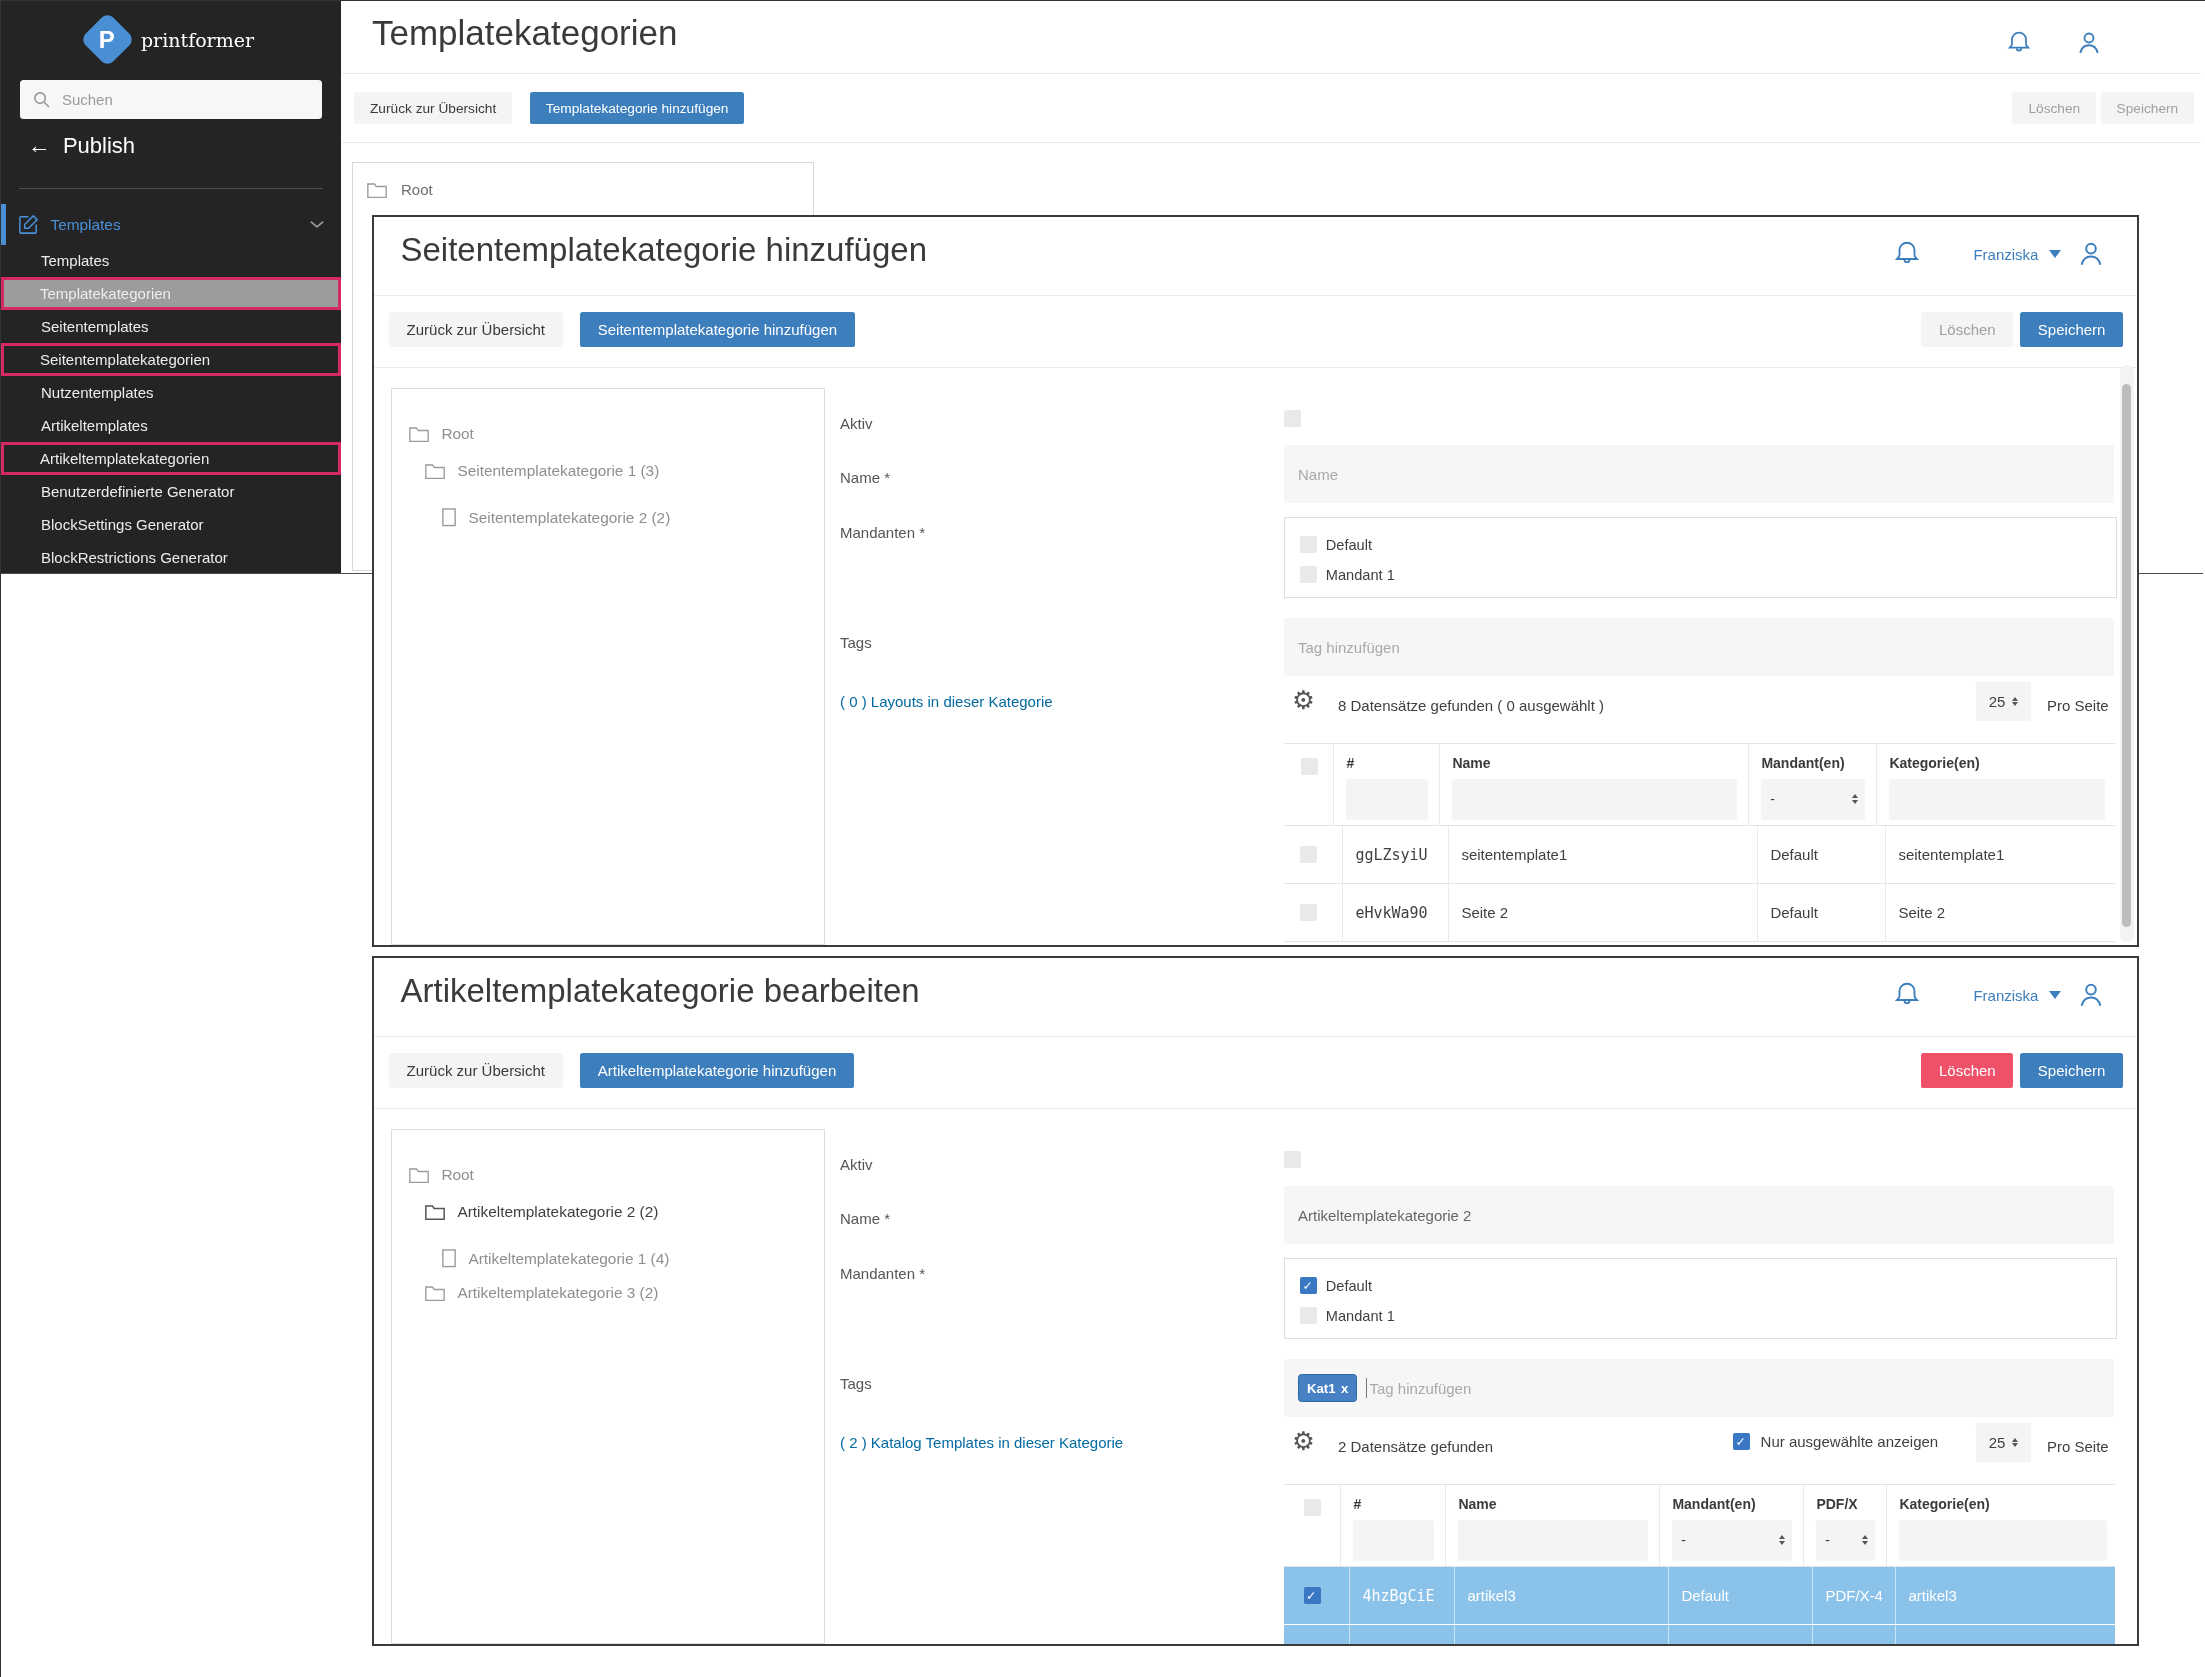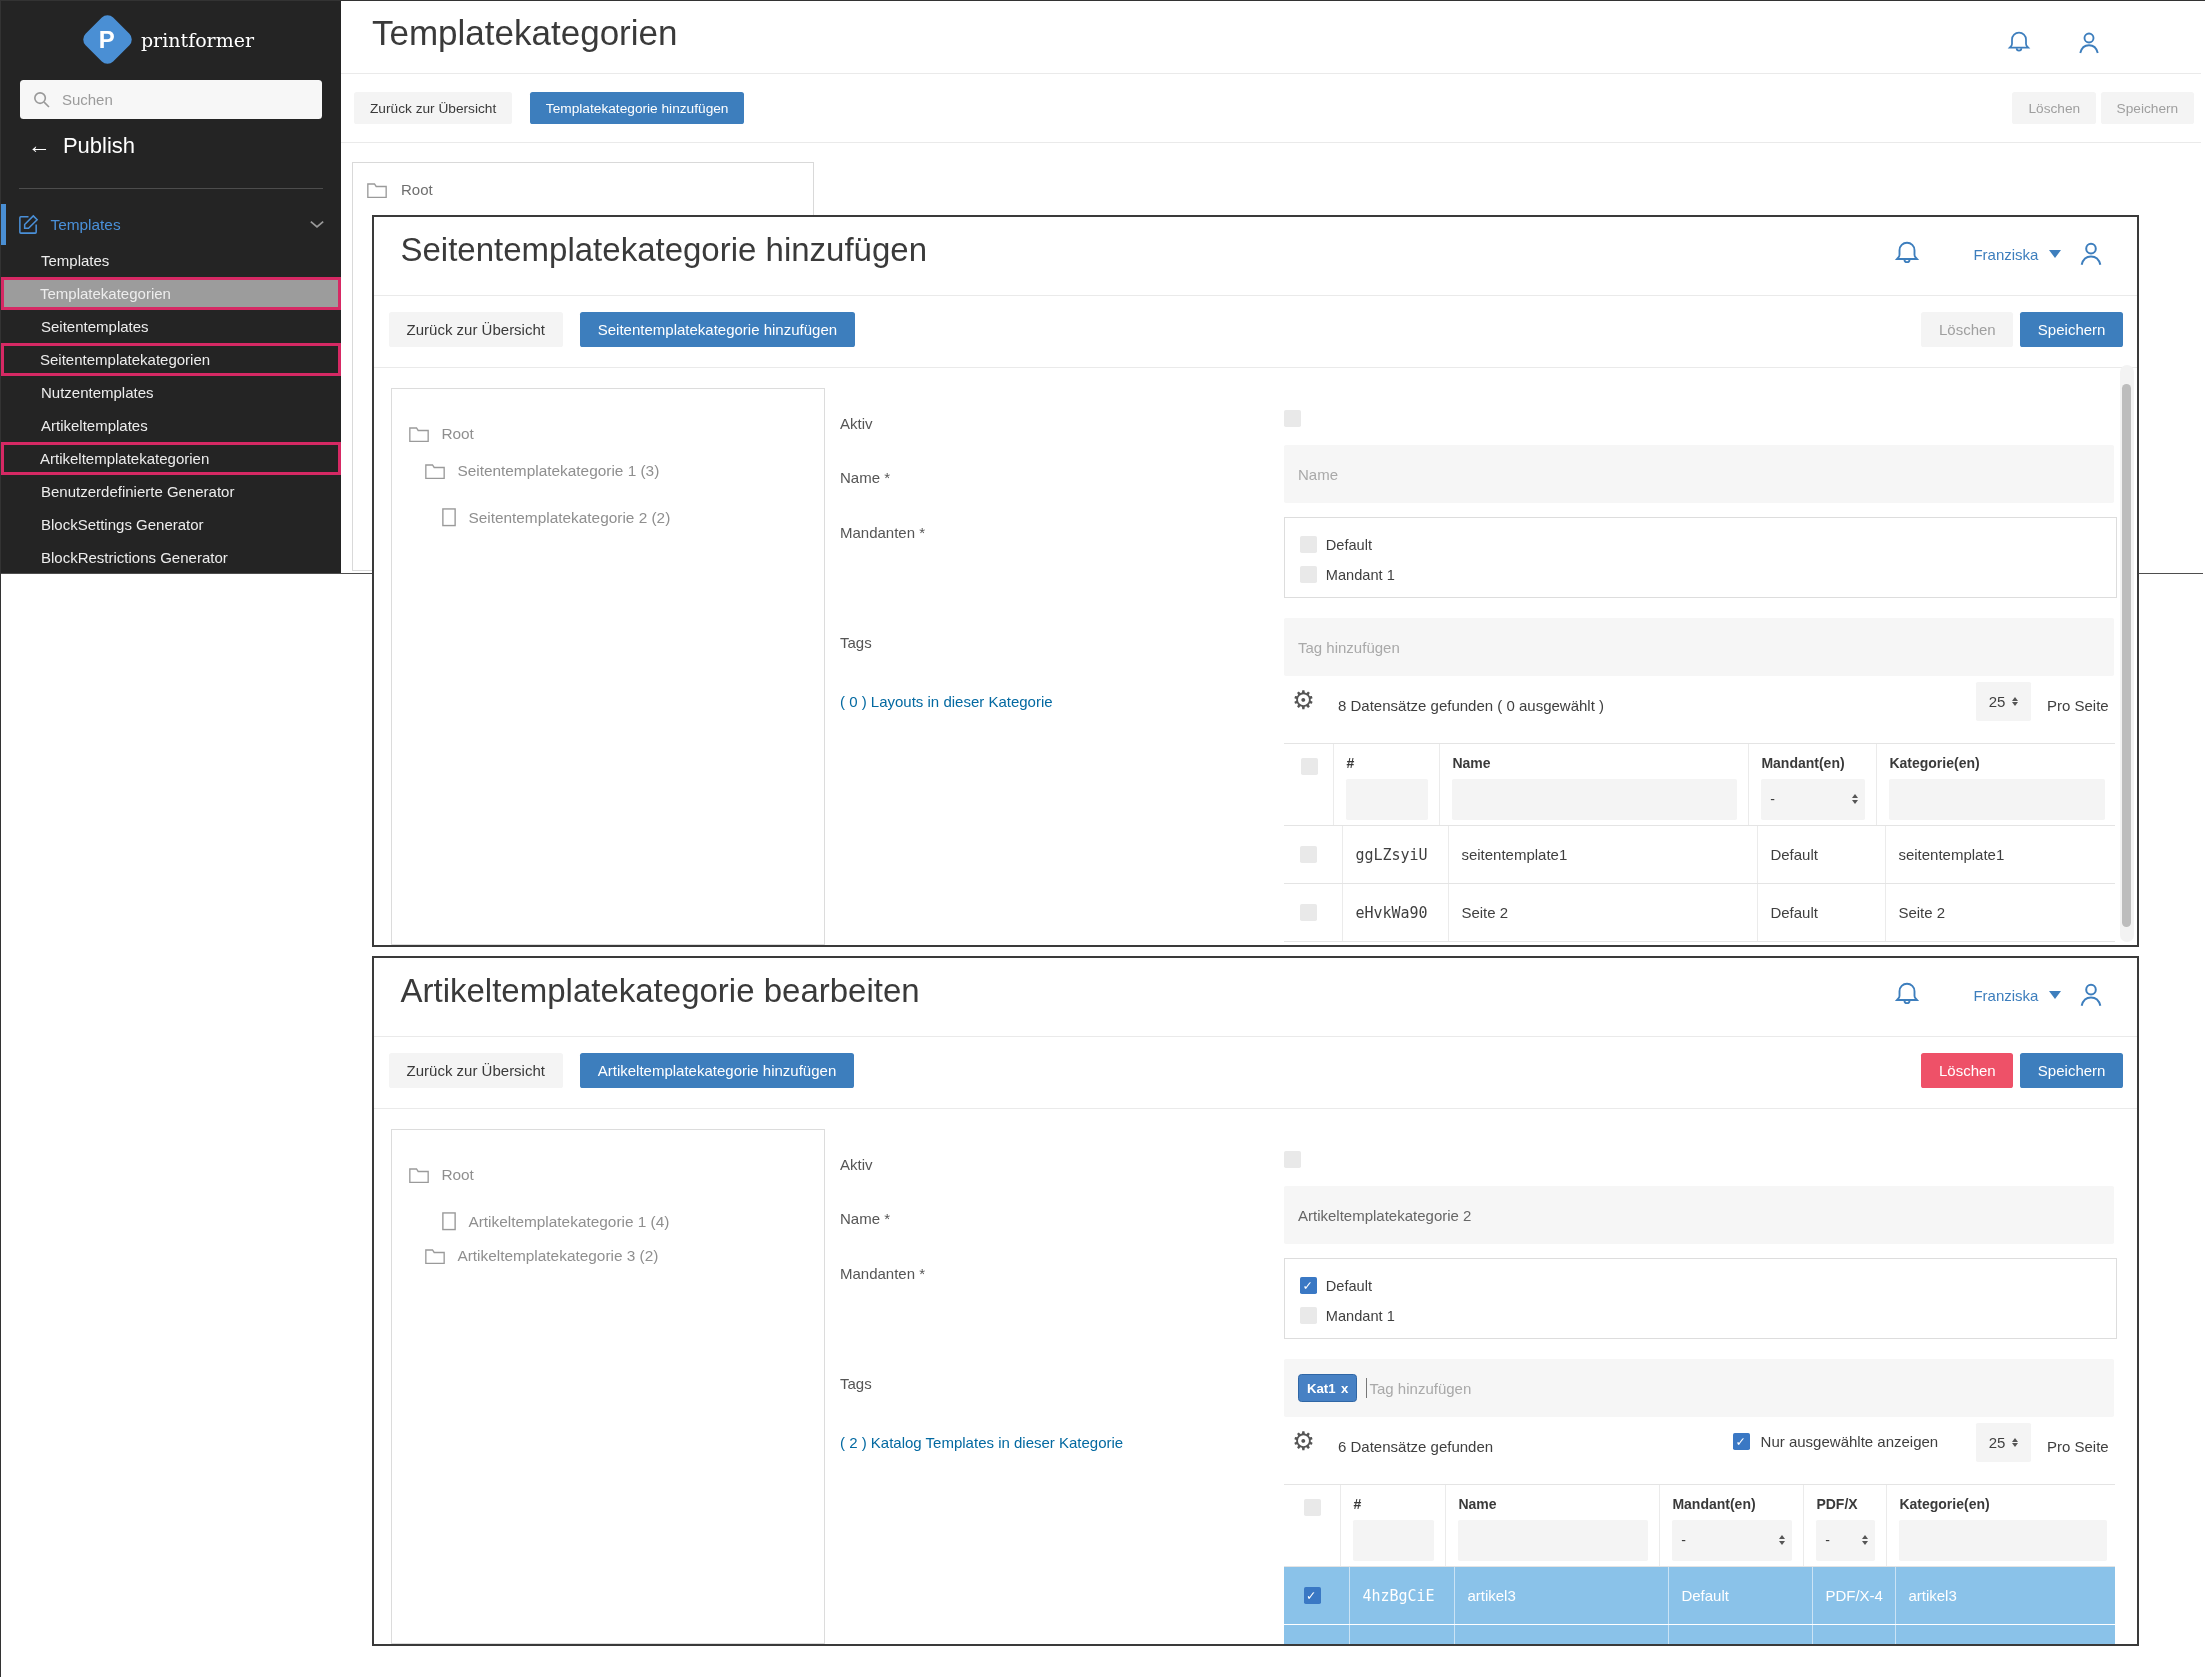--- a/index.html
+++ b/index.html
@@ -388,20 +388,26 @@
     </div>
     <div class="hline d2"></div>
 
     <div class="tree">
       <div class="titem lv0">
         <svg width="20" height="17.6" viewBox="0 0 24 20" fill="none" stroke="#9a9a9a" stroke-width="1.6">
             <path d="M1 3h8l2 3h12v13H1z"></path>
           </svg>
         <span>Root</span>
       </div>
+      <div class="titem lv1 sel">
+        <svg width="20" height="17.6" viewBox="0 0 24 20" fill="none" stroke="#555" stroke-width="1.8">
+            <path d="M1 3h8l2 3h12v13H1z"></path>
+          </svg>
+        <span>Artikeltemplatekategorie 2 (2)</span>
+      </div>
       <div class="titem lv2">
         <svg width="14" height="18.5" viewBox="0 0 16 21" fill="none" stroke="#9a9a9a" stroke-width="1.6">
             <rect x="1" y="1" width="14" height="19"></rect>
           </svg>
         <span>Artikeltemplatekategorie 1 (4)</span>
       </div>
       <div class="titem lv1" style="margin-top:7px;">
         <svg width="20" height="17.6" viewBox="0 0 24 20" fill="none" stroke="#9a9a9a" stroke-width="1.6">
             <path d="M1 3h8l2 3h12v13H1z"></path>
           </svg>
@@ -431,21 +437,21 @@
       <span class="chip">
         <span>Kat1</span>
         <span>x</span>
       </span>
       <span class="cursorbar"></span>
       <span class="phtxt">Tag hinzufügen</span>
     </div>
     <div class="flabel fl-count">( 2 ) Katalog Templates in dieser Kategorie</div>
 
     <span class="gear"></span>
-    <div class="summary">6 Datensätze gefunden</div>
+    <div class="summary">2 Datensätze gefunden</div>
     <div class="onlysel">
       <span class="chk on"></span>
       <span>Nur ausgewählte anzeigen</span>
     </div>
     <div class="ppbox">
       <span>25</span>
       <span class="updown">
           <span class="tri-up"></span>
           <span class="tri-dn"></span>
         </span>

